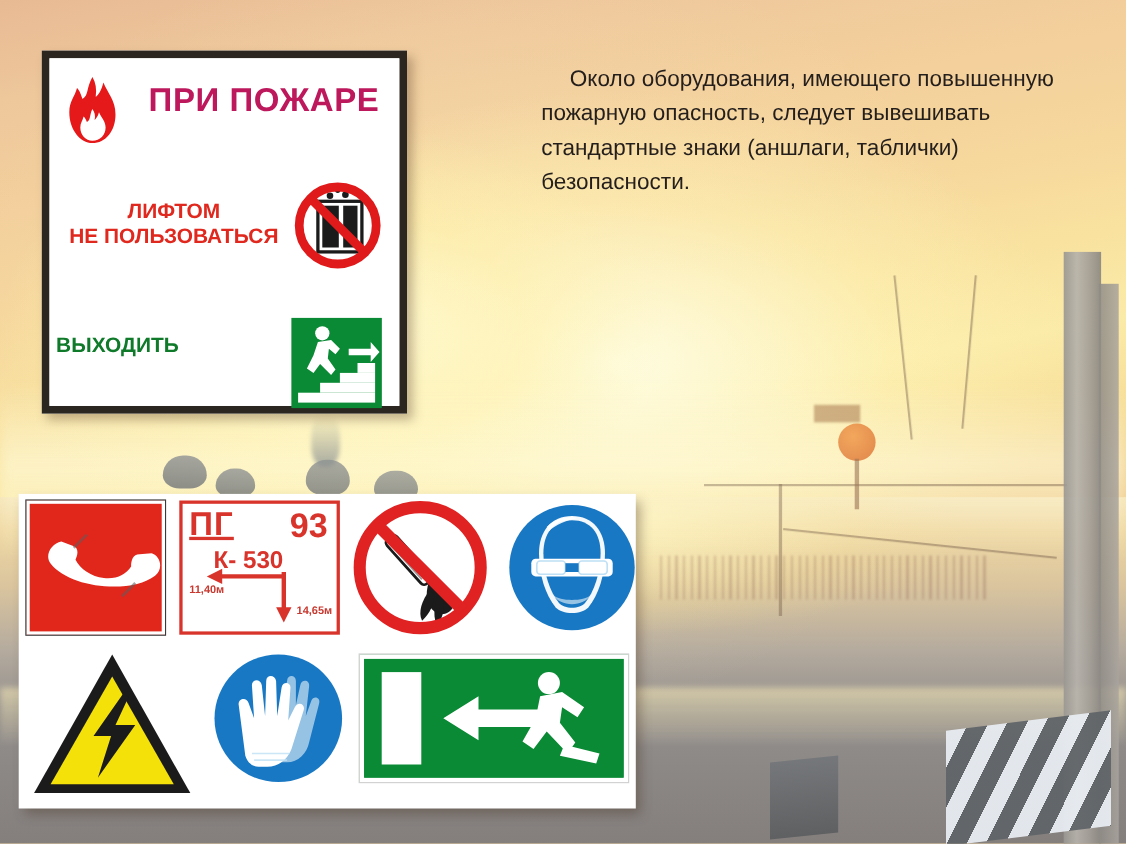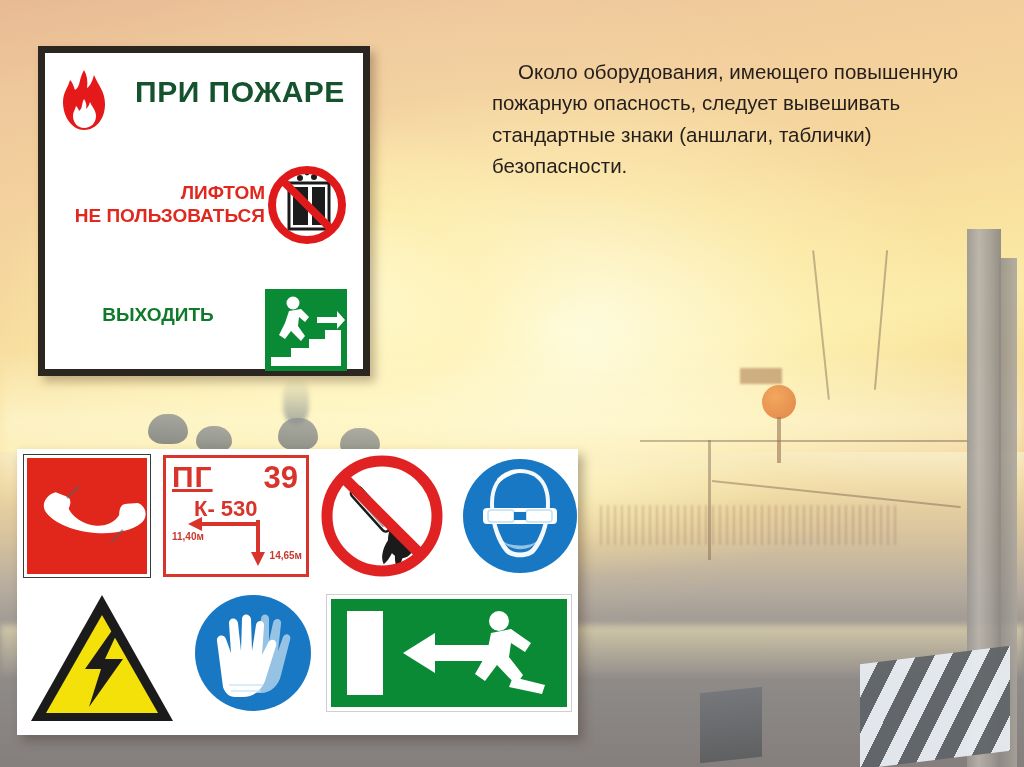--- a/index.html
+++ b/index.html
@@ -97,29 +97,29 @@
   .sign-fire{
     position:absolute;left:38px;top:46px;width:332px;height:330px;
     background:#ffffff;border:7px solid #2b2620;
     box-shadow:5px 6px 9px rgba(90,60,40,.35);
     box-sizing:border-box;
   }
   .sign-fire-inner{position:relative;width:100%;height:100%;background:#fff;}
   .flame-icon{position:absolute;left:12px;top:16px;width:54px;height:62px;}
   .sf-title{
     position:absolute;left:80px;top:22px;right:8px;
-    font-size:30px;font-weight:bold;color:#14532d;letter-spacing:.5px;
+    font-size:30px;font-weight:bold;color:#be185d;letter-spacing:.5px;
     font-family:"Liberation Sans",sans-serif;text-align:center;
   }
   .sf-red{
-    position:absolute;left:6px;top:128px;width:214px;text-align:right;
+    position:absolute;left:6px;top:128px;width:214px;text-align:center;
     color:#e0281e;font-weight:bold;font-size:19px;line-height:1.22;
   }
   .sf-green{
-    position:absolute;left:6px;top:250px;width:214px;text-align:center;
+    position:absolute;left:6px;top:250px;width:214px;
     color:#0e7a2a;font-weight:bold;font-size:19px;line-height:1.22;
   }
   .no-lift{position:absolute;right:16px;top:112px;width:80px;height:80px;}
   .stairs-exit{position:absolute;right:16px;top:236px;width:82px;height:82px;background:#0a8a34;}
 
   
   .sign-panel{
     position:absolute;left:17px;top:449px;width:561px;height:286px;
     background:#ffffff;
     box-shadow:5px 6px 10px rgba(70,50,35,.38);
@@ -255,21 +255,21 @@
         </g>
         <g stroke="#5e5e5e" stroke-width="2.5" fill="none" opacity=".55">
           <line x1="40" y1="40" x2="52" y2="28"></line>
           <line x1="84" y1="84" x2="96" y2="72"></line>
         </g>
       </svg>
     </div>
 
     <div class="cell hydrant">
       <div class="hyd-pg">ПГ</div>
-      <div class="hyd-num">39</div>
+      <div class="hyd-num">93</div>
       <div class="hyd-k">К- 530</div>
       <div class="hyd-left-label">11,40м</div>
       <div class="hyd-right-label">14,65м</div>
       <svg viewBox="0 0 146 122" width="146" height="122" style="position:absolute;left:0;top:0;" aria-hidden="true">
         <g stroke="#d9342b" stroke-width="4" fill="none">
           <path d="M92 62 L92 98"></path>
           <path d="M92 66 L30 66"></path>
         </g>
         <polygon points="22,66 36,59 36,73" fill="#d9342b"></polygon>
         <polygon points="92,108 85,94 99,94" fill="#d9342b"></polygon>

